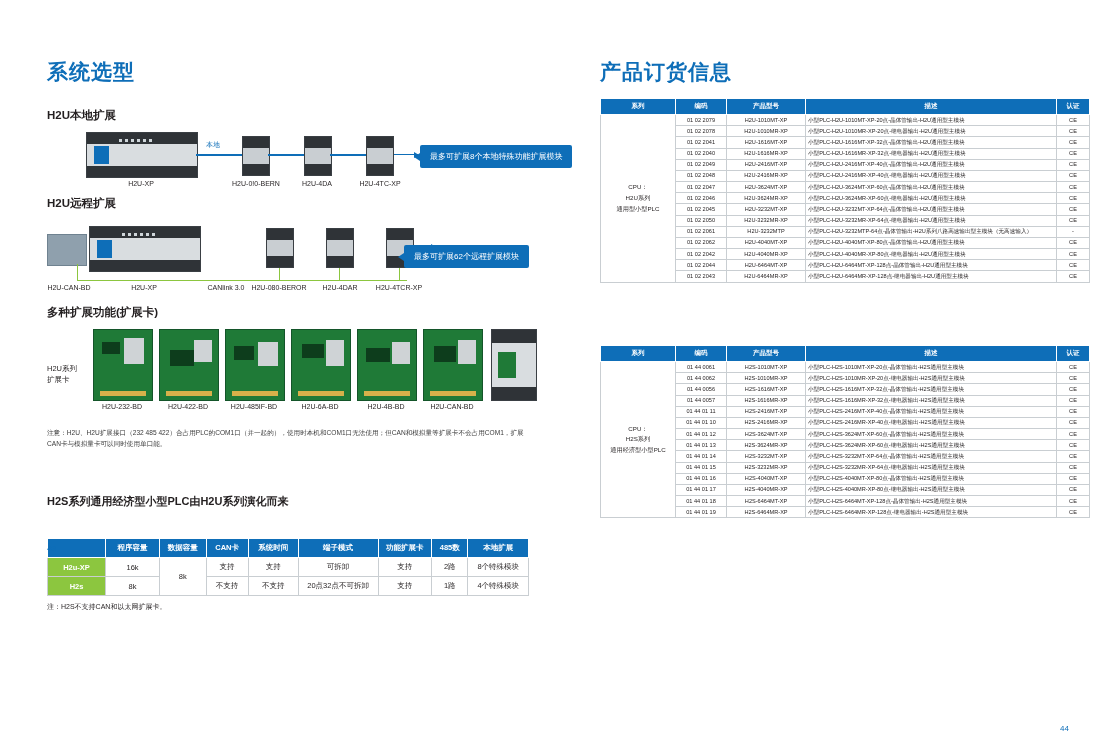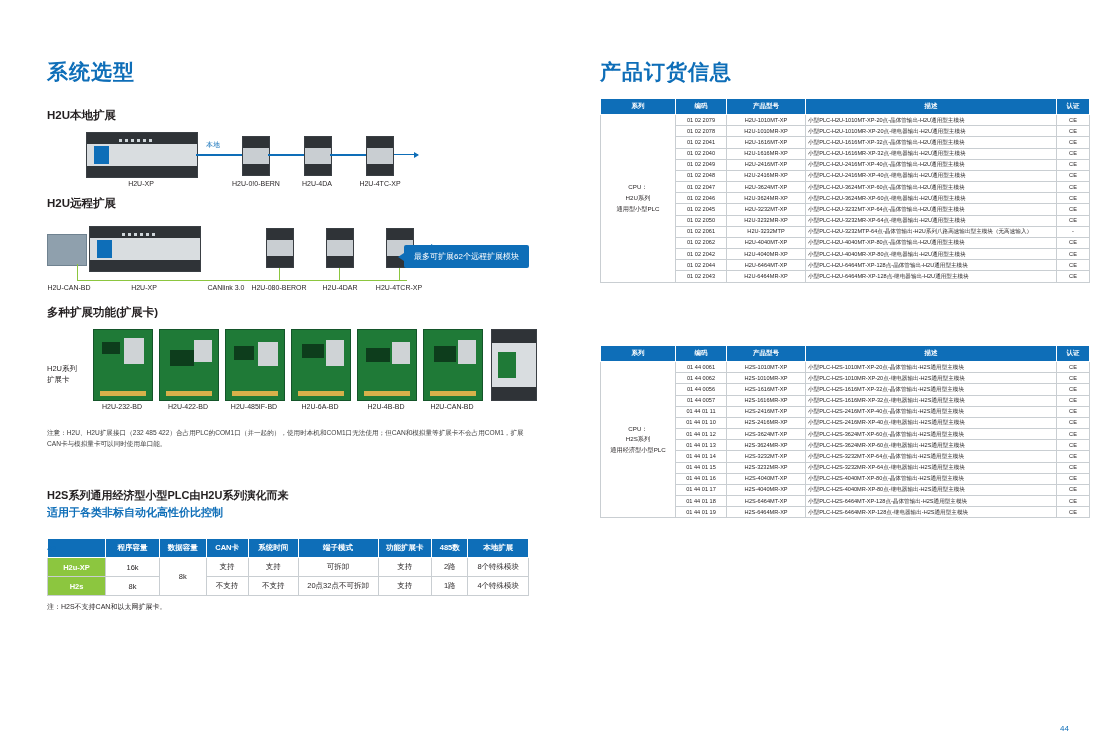--- a/index.html
+++ b/index.html
@@ -13,21 +13,21 @@
   }
   .page{position:absolute;top:0;left:0;width:1116px;height:751px;}
   
   .left{position:absolute;left:0;top:0;width:558px;height:571px;}
   .right{position:absolute;left:558px;top:0;width:558px;height:751px;}
 
   .h1{
     font-size:21px;font-weight:bold;color:#0e6eb8;letter-spacing:1px;
   }
   .h2{font-size:11.5px;font-weight:bold;color:#231f20;}
-  .h3{font-size:11px;font-weight:bold;color:#231f20;}
+  .h3{font-size:11px;font-weight:bold;color:#231f20;margin-top:6px;}
 
   
   #sys-title{position:absolute;left:47px;top:58px;}
 
   
   #local-head{position:absolute;left:47px;top:108px;}
   #remote-head{position:absolute;left:47px;top:196px;}
   #multi-head{position:absolute;left:47px;top:305px;}
   #h2s-head{position:absolute;left:47px;top:487px;width:480px;line-height:1.55;}
   #h2s-head .sub{color:#0e6eb8;font-size:11px;font-weight:bold;}
@@ -162,20 +162,21 @@
           <div class="b"></div>
       </div>
       <div class="arrowline" style="left:308px;top:26px;width:24px;"></div>
 
       <div class="cap" style="left:22px;top:52px;width:66px;">H2U-XP</div>
       <div class="cap" style="left:142px;top:52px;width:56px;">H2U-0!0-BERN</div>
       <div class="cap" style="left:206px;top:52px;width:50px;">H2U-4DA</div>
       <div class="cap" style="left:266px;top:52px;width:56px;">H2U-4TC-XP</div>
     </div>
 
+    <div class="callout" style="left:420px;top:145px;">最多可扩展8个本地特殊功能扩展模块</div>
 
     <div class="h2" id="remote-head">H2U远程扩展</div>
 
     <div class="diagram" style="left:47px;top:218px;width:460px;height:74px;">
 
       <div style="position:absolute;left:0;top:16px;width:38px;height:30px;background:#8fa0ad;border:1px solid #6f8290;"></div>
 
       <div class="plc" style="position:absolute;left:42px;top:8px;width:110px;height:44px;">
         <div class="top"></div>
           <div class="mid"></div>
@@ -272,21 +273,20 @@
       <div class="cap" style="left:176px;top:78px;width:62px;">H2U-485IF-BD</div>
       <div class="cap" style="left:242px;top:78px;width:62px;">H2U-6A-BD</div>
       <div class="cap" style="left:308px;top:78px;width:62px;">H2U-4B-BD</div>
       <div class="cap" style="left:374px;top:78px;width:62px;">H2U-CAN-BD</div>
     </div>
 
     <div class="note" style="left:47px;top:428px;width:486px;">注意：H2U、H2U扩展接口（232 485 422）合占用PLC的COM1口（并一起的），使用时本机和COM1口无法使用；但CAN和模拟量等扩展卡不会占用COM1，扩展CAN卡与模拟量卡可以同时使用单口能。</div>
 
     <div id="h2s-head">
       <div class="h3">H2S系列通用经济型小型PLC由H2U系列演化而来</div>
-      <div class="sub">适用于各类非标自动化高性价比控制</div>
     </div>
 
     <table id="spec-table">
       <thead>
         <tr>
           <th style="width:58px;"></th>
           <th style="width:54px;">程序容量</th>
           <th style="width:46px;">数据容量</th>
           <th style="width:40px;">CAN卡</th>
           <th style="width:50px;">系统时间</th>

